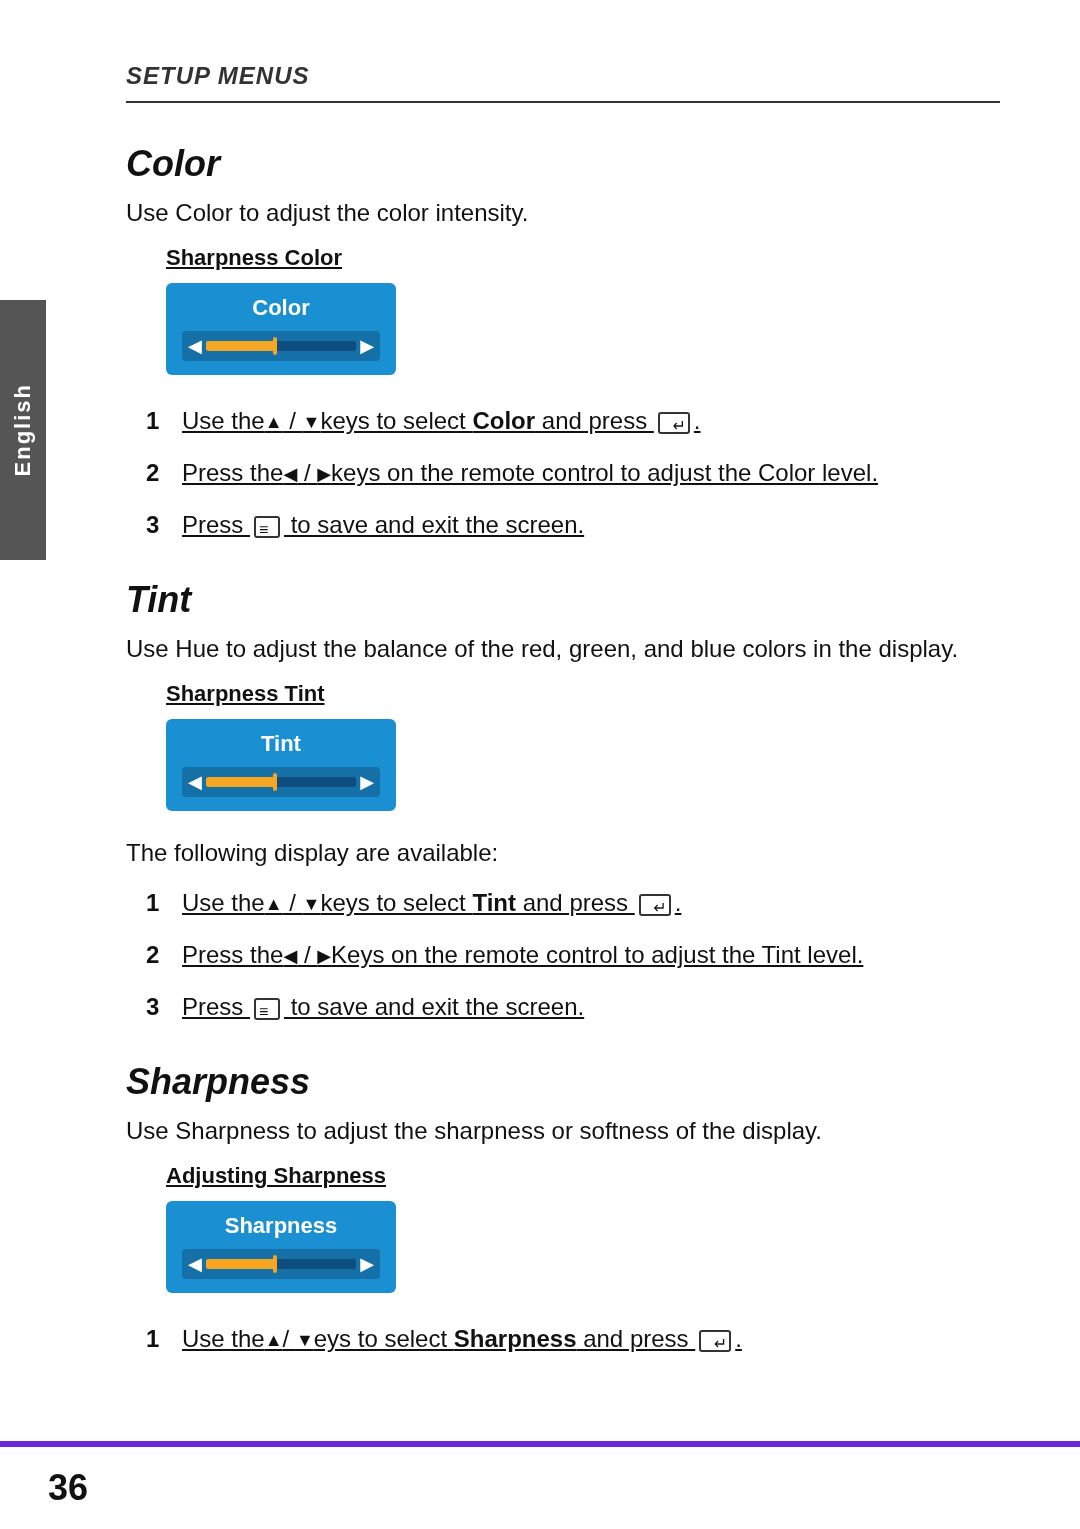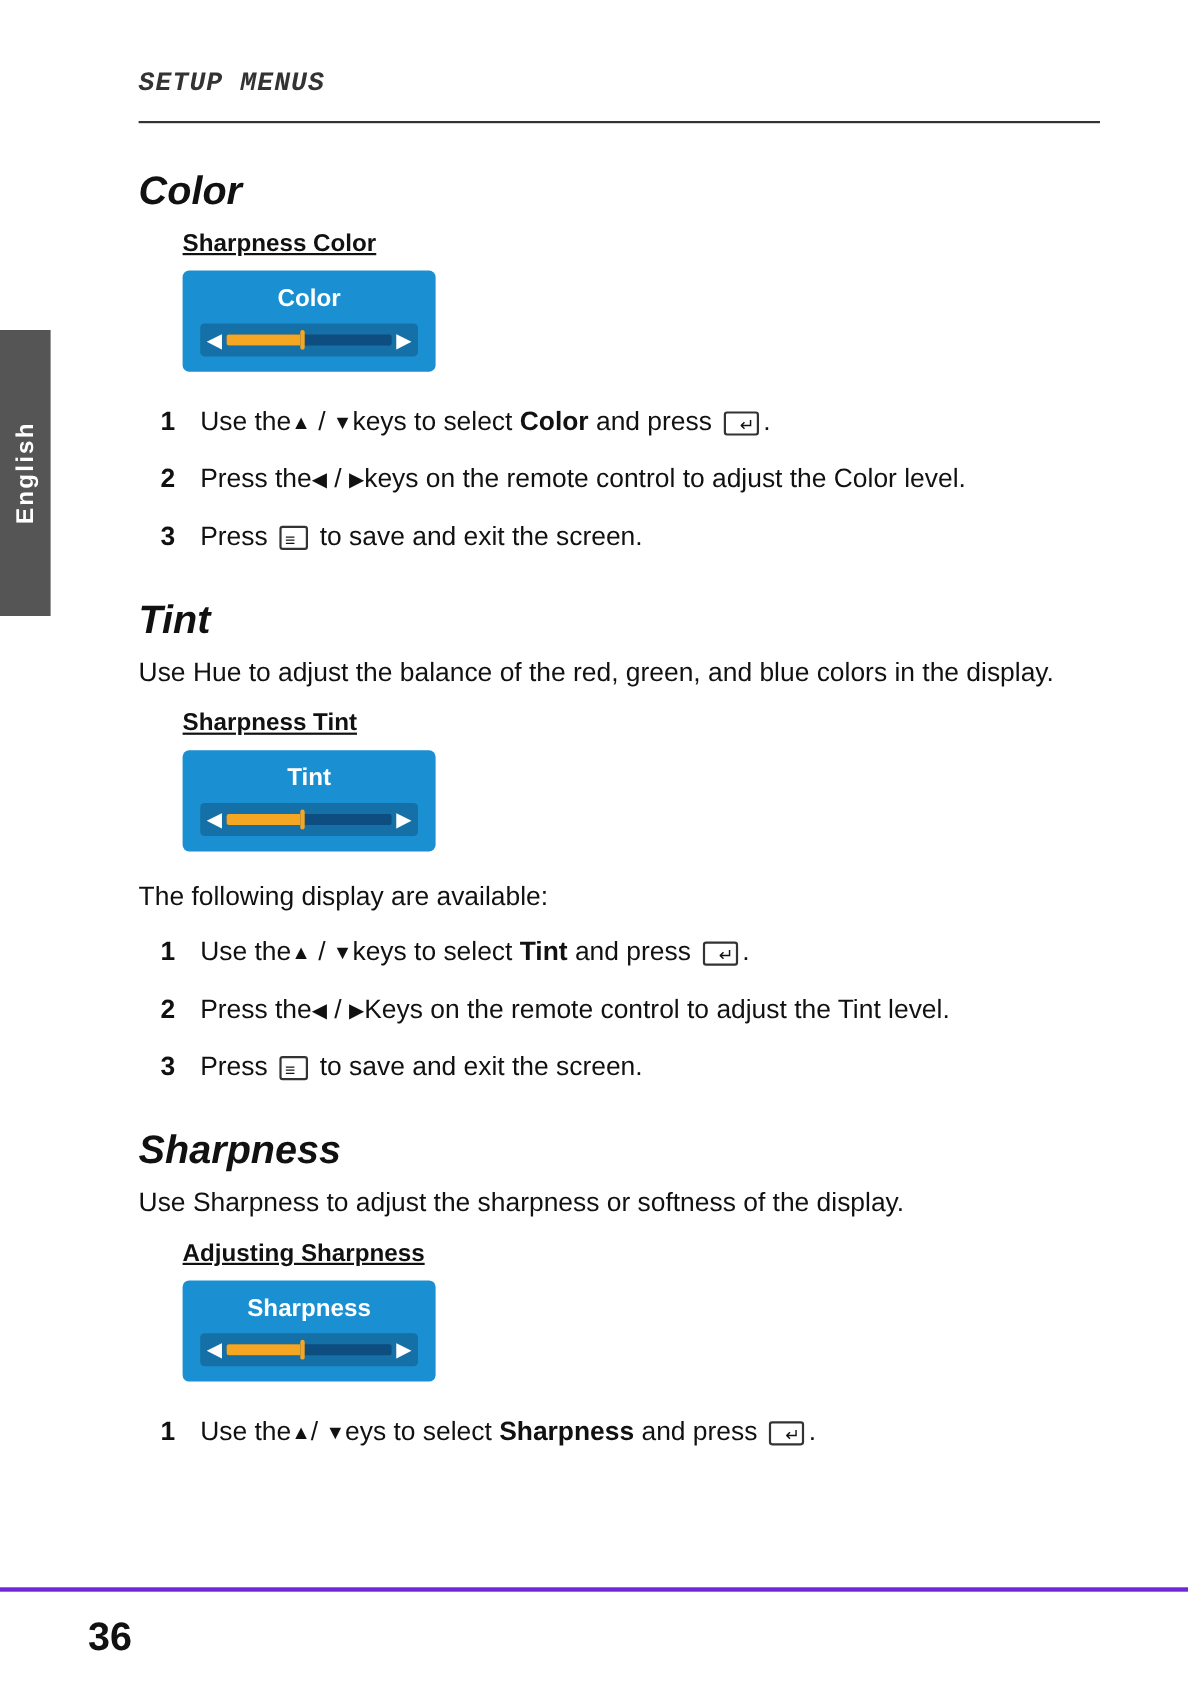--- a/index.html
+++ b/index.html
@@ -46,23 +46,22 @@
 
     
     .content {
       margin-left: 46px;
       padding: 60px 80px 60px 80px;
     }
 
     
     .section-header {
       border-bottom: 2px solid #333;
-      padding-bottom: 20px;
+      padding-bottom: 10px;
       margin-bottom: 40px;
-      font-family: Liberation Mono, monospace;
     }
 
     .section-header-title {
       font-style: italic;
       font-size: 24px;
       font-weight: bold;
       letter-spacing: 1px;
       color: #333;
     }
 
@@ -177,20 +176,21 @@
     }
 
     .step-num {
       font-weight: bold;
       min-width: 36px;
       font-size: 24px;
     }
 
     .step-text {
       flex: 1;
+      text-decoration: underline;
     }
 
     .step-text b {
       font-weight: bold;
     }
 
     
     .icon-enter {
       display: inline-block;
       width: 32px;
@@ -248,22 +248,22 @@
       font-size: 18px;
       vertical-align: middle;
     }
 
     
     .footer {
       position: absolute;
       bottom: 0;
       left: 0;
       right: 0;
-      border-top: 4px solid #6d28d9;
-      padding: 20px 80px;
+      border-top: 6px solid #6d28d9;
+      padding: 20px 48px;
       display: flex;
       align-items: center;
     }
 
     .page-number {
       font-size: 36px;
       font-weight: bold;
     }
 
     
@@ -281,20 +281,21 @@
   </div>
 
   <div class="content">
 
     <div class="section-header">
       <span class="section-header-title">SETUP MENUS</span>
     </div>
 
     <div class="section-gap">
       <div class="section-title">Color</div>
+      <div class="section-desc">Use Color to adjust the color intensity.</div>
 
       <div class="adjusting-label">Sharpness Color</div>
 
       <div class="osd-box">
         <div class="osd-title">Color</div>
         <div class="osd-slider">
           <span class="osd-arrow-left">◀</span>
           <div class="osd-bar">
             <div class="osd-bar-inner">
               <div class="osd-bar-filled"></div>

